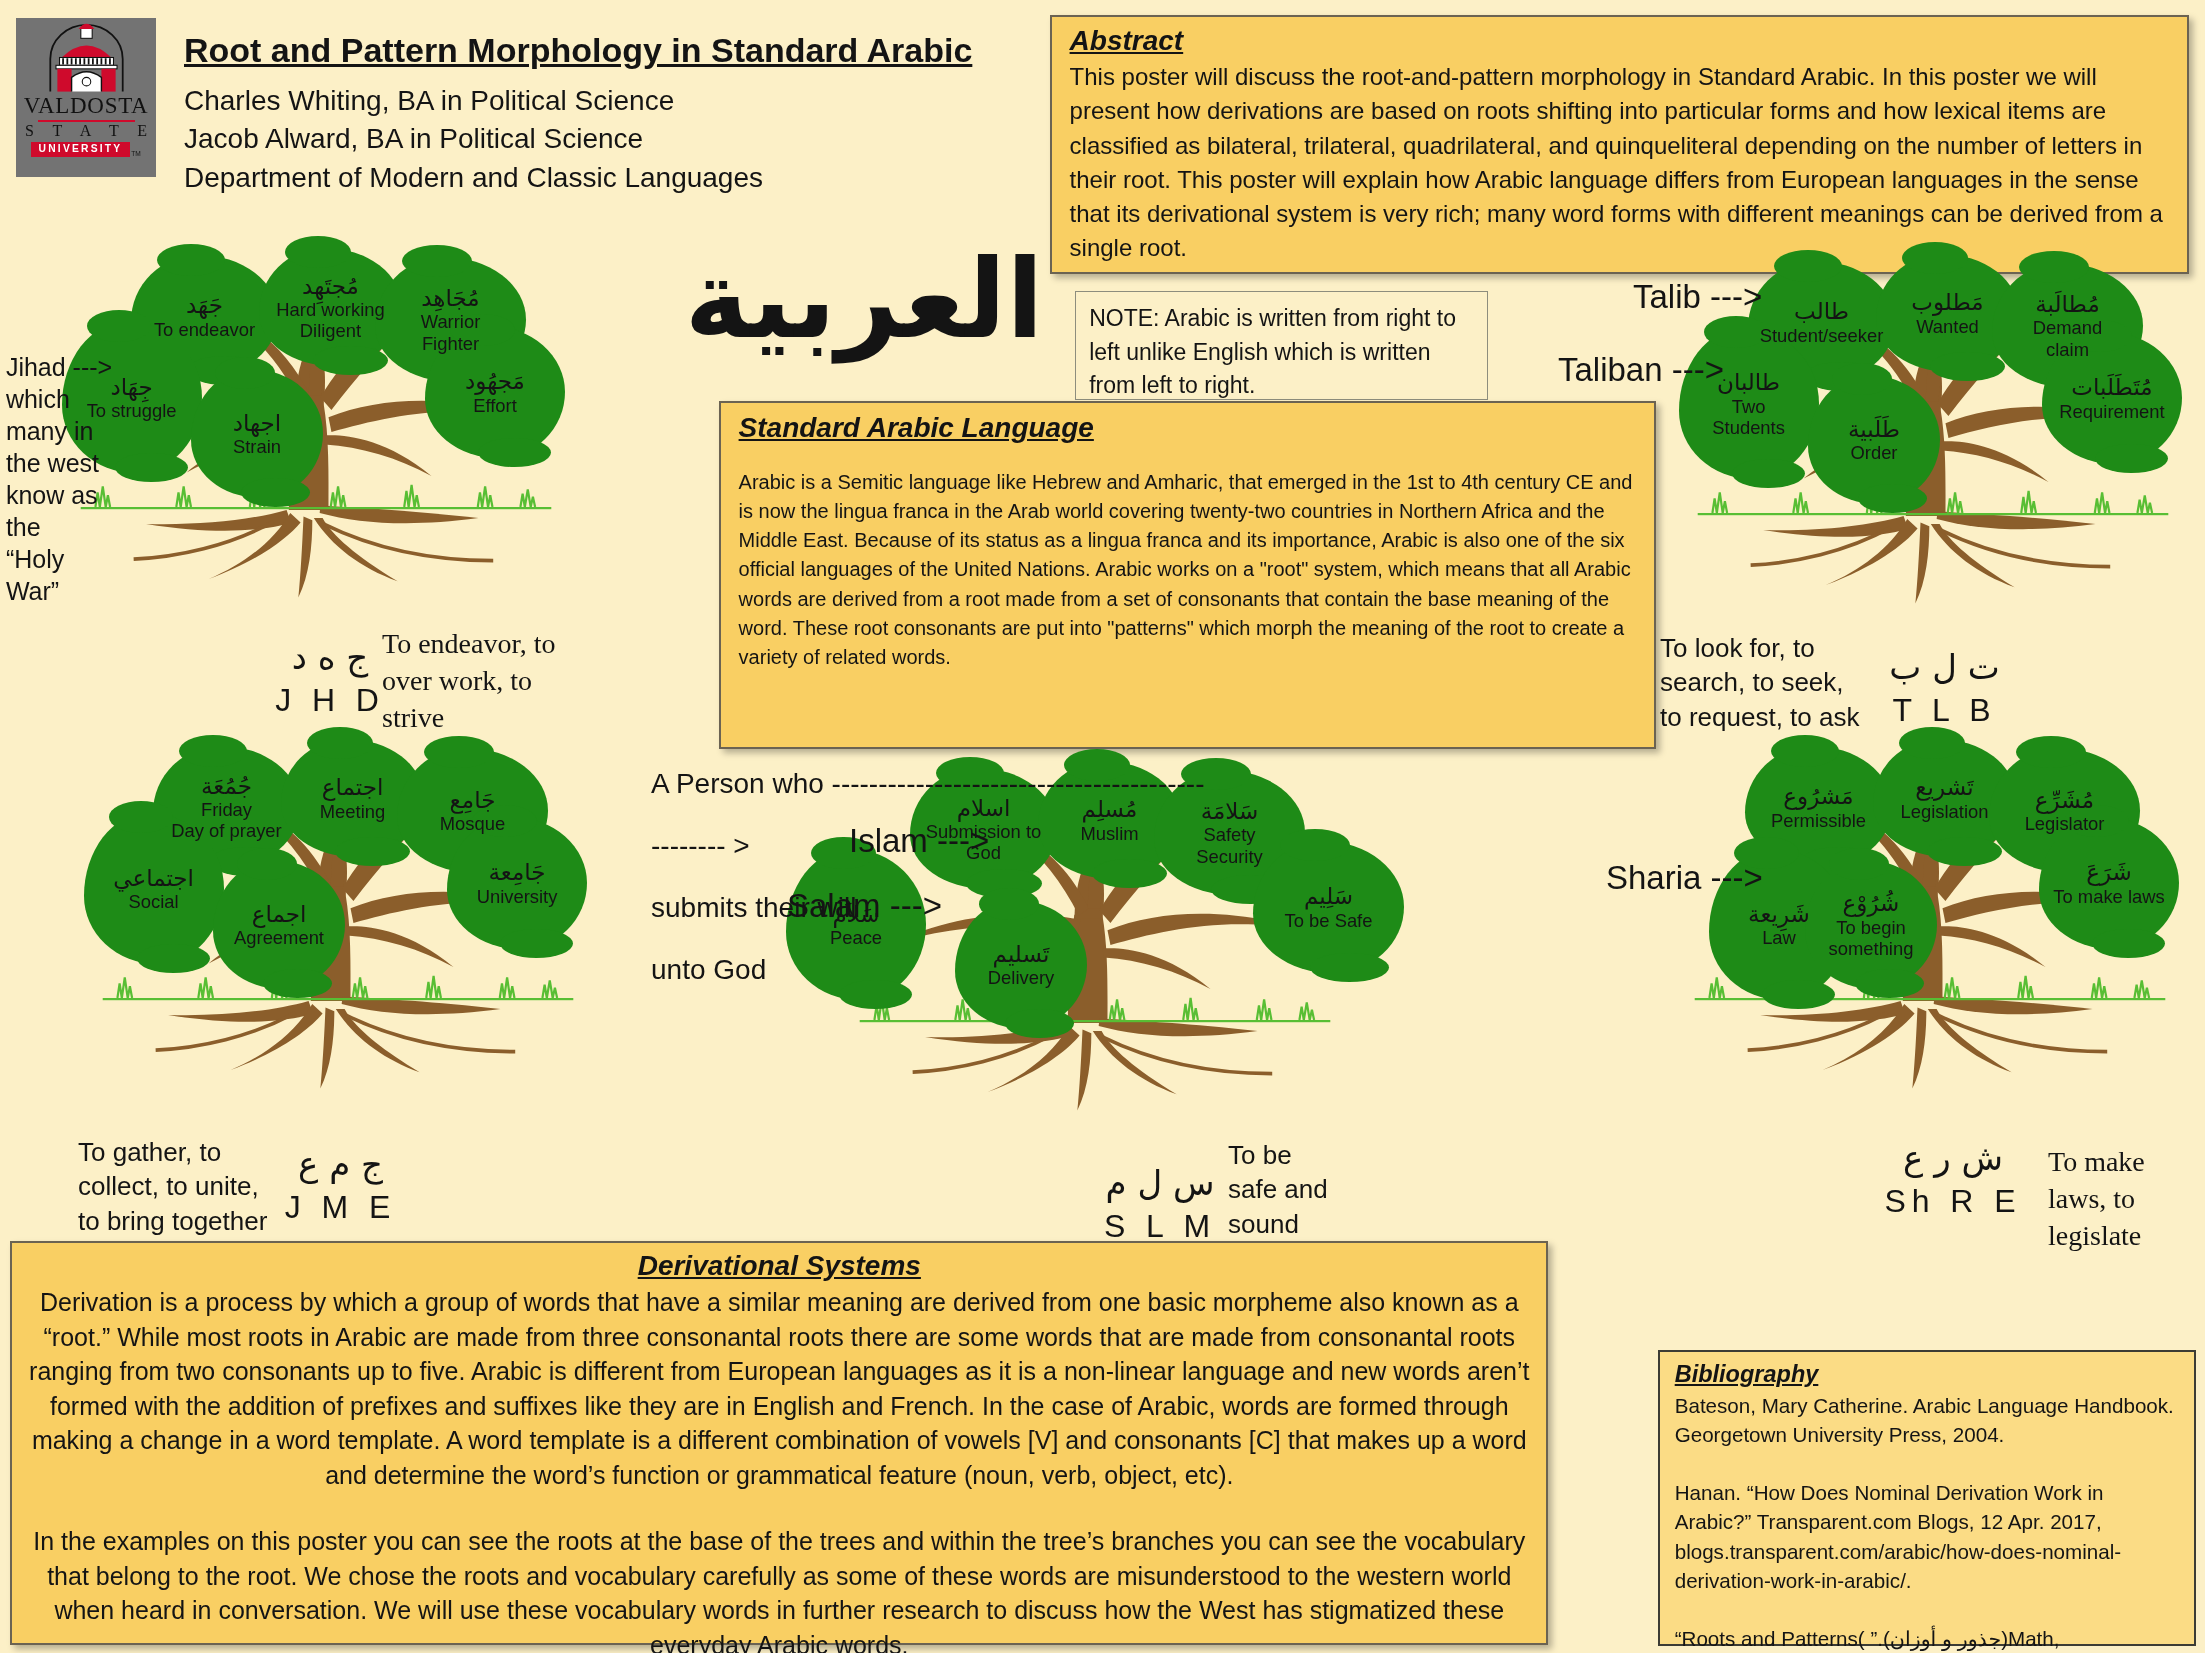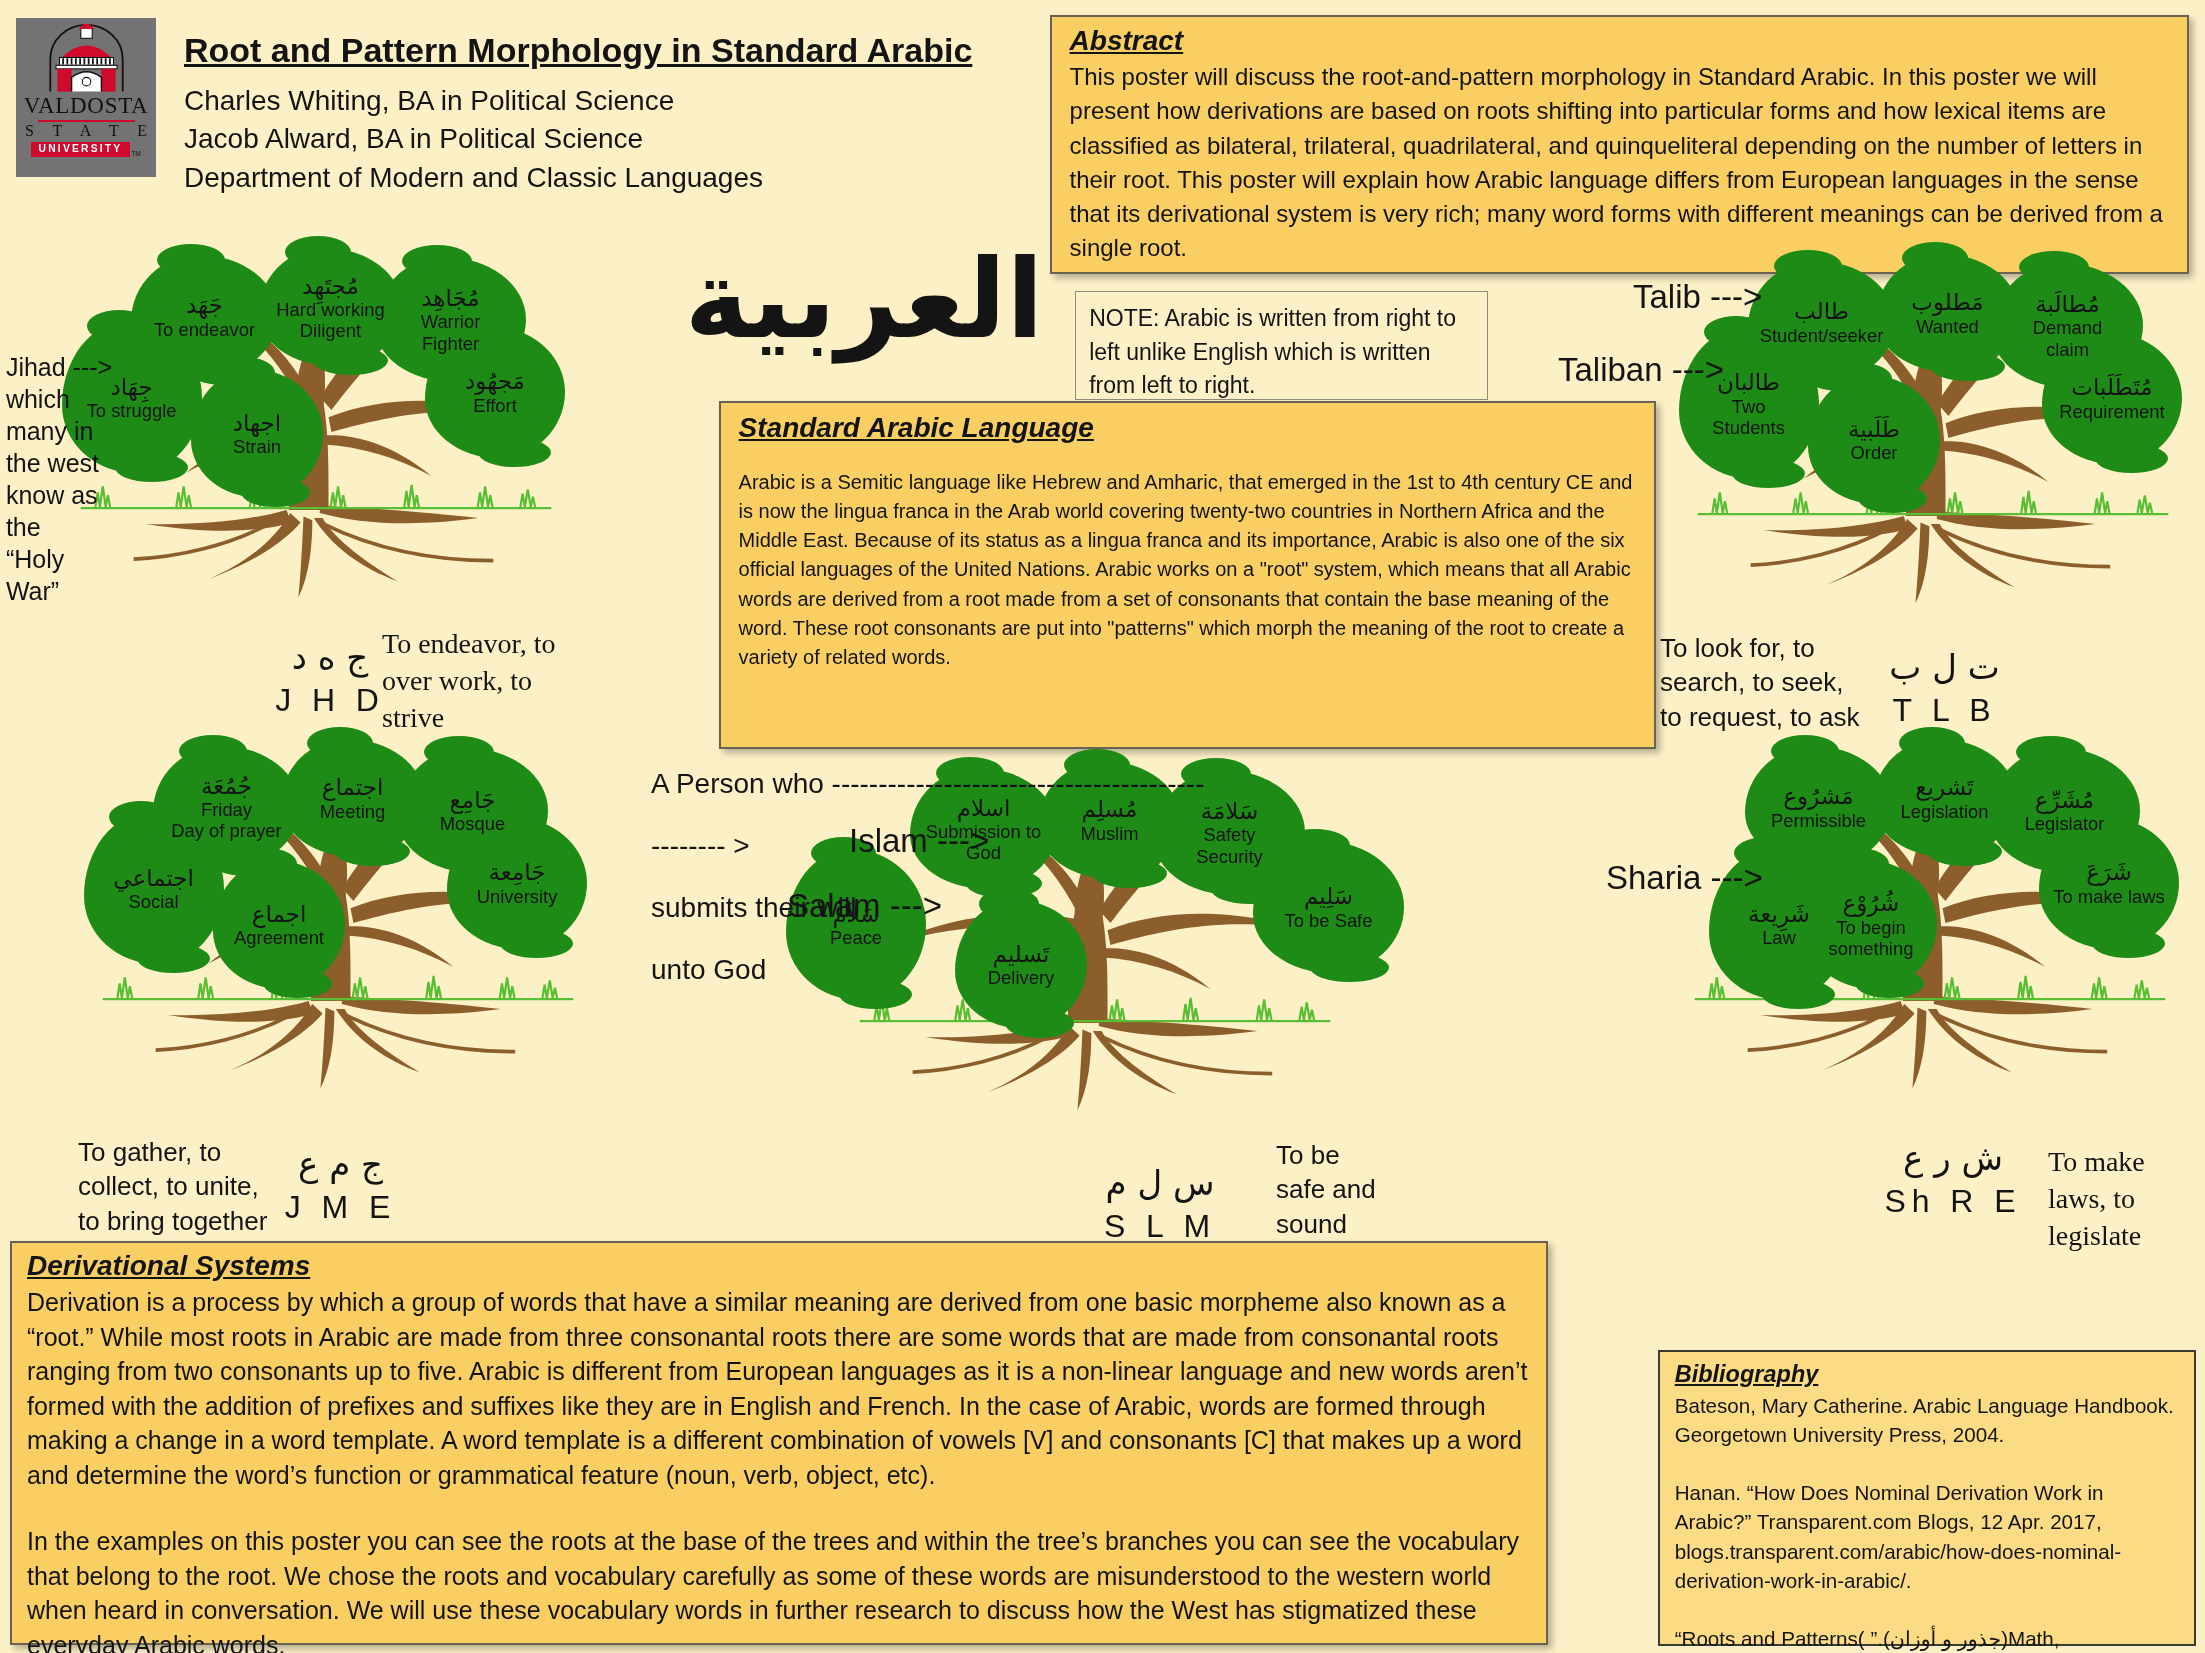--- a/index.html
+++ b/index.html
@@ -26,21 +26,21 @@
   #title-block h1{font-size:34px;font-weight:bold;margin:0 0 11.8px;text-decoration:underline;text-decoration-thickness:2.9px;}
   #title-block .author{font-size:28px;line-height:1.38;}
 
   
   .box{position:absolute;background:var(--gold);border:2.2px solid #6b6352;box-shadow:3.7px 3.7px 6.6px rgba(0,0,0,.28);box-sizing:border-box;}
   .box h2{font-style:italic;font-weight:bold;text-decoration:underline;margin:0 0 2.9px;font-size:28px;}
   .box p{margin:0;font-size:24px;line-height:1.42;}
   #abstract-box{left:1050px;top:14.7px;width:1139px;height:259px;padding:8.8px 17.6px;}
   #sal-box{left:719px;top:401px;width:937px;height:348px;padding:8.8px 17.6px;}
   #sal-box p{font-size:20px;line-height:1.46;margin-top:24px;}
-  #deriv-box{left:10.3px;top:1241px;width:1538px;height:404px;padding:7.4px 14.7px;}
+  #deriv-box{left:10.3px;top:1241px;width:1538px;height:404px;padding:7.4px 14.7px;text-align:center;}
   #deriv-box p{font-size:25px;line-height:1.38;}
   #deriv-box p + p{margin-top:32px;}
 
   #note-box{position:absolute;left:1075px;top:291px;width:413px;height:109px;background:var(--cream);
             border:1.5px solid #8d8d7d;padding:10.3px 13.2px;box-sizing:border-box;font-size:23px;line-height:1.45;}
 
   #biblio-box{position:absolute;left:1658px;top:1350px;width:538px;height:296px;background:var(--biblio);
               border:2.2px solid #3c3c34;padding:8.8px 14.7px;box-sizing:border-box;}
   #biblio-box h2{font-style:italic;font-weight:bold;text-decoration:underline;margin:0 0 2.9px;font-size:23.5px;}
   #biblio-box p{margin:0 0 29px;font-size:20.6px;line-height:1.42;}
@@ -85,21 +85,21 @@
   #islam-note{left:849px;top:822px;}
   #salam-note{left:787px;top:887px;}
   #sharia-note{left:1606px;top:859px;}
   #root-jhd{left:271px;top:637px;width:118px;}
   #meaning-jhd{left:382px;top:626px;width:198px;}
   #root-tlb{left:1882px;top:647px;width:125px;}
   #meaning-tlb{left:1660px;top:631px;width:250px;}
   #root-jme{left:278px;top:1144px;width:125px;}
   #meaning-jme{left:78px;top:1135px;width:250px;}
   #root-slm{left:1094px;top:1163px;width:132px;}
-  #meaning-slm{left:1228px;top:1138px;width:162px;margin-left:48px;}
+  #meaning-slm{left:1228px;top:1138px;width:162px;}
   #root-shre{left:1883px;top:1138px;width:140px;}
   #meaning-shre{left:2048px;top:1144px;width:176px;}
 </style>
 </head>
 <body>
 
 <svg width="0" height="0" style="position:absolute">
   <symbol id="treeShape" viewBox="0 0 680 560">
     <g fill="#8B5E2B">
       <path d="M303,352 C304,300 303,250 312,205 L350,205 C358,252 357,305 357,352 Z"></path>

